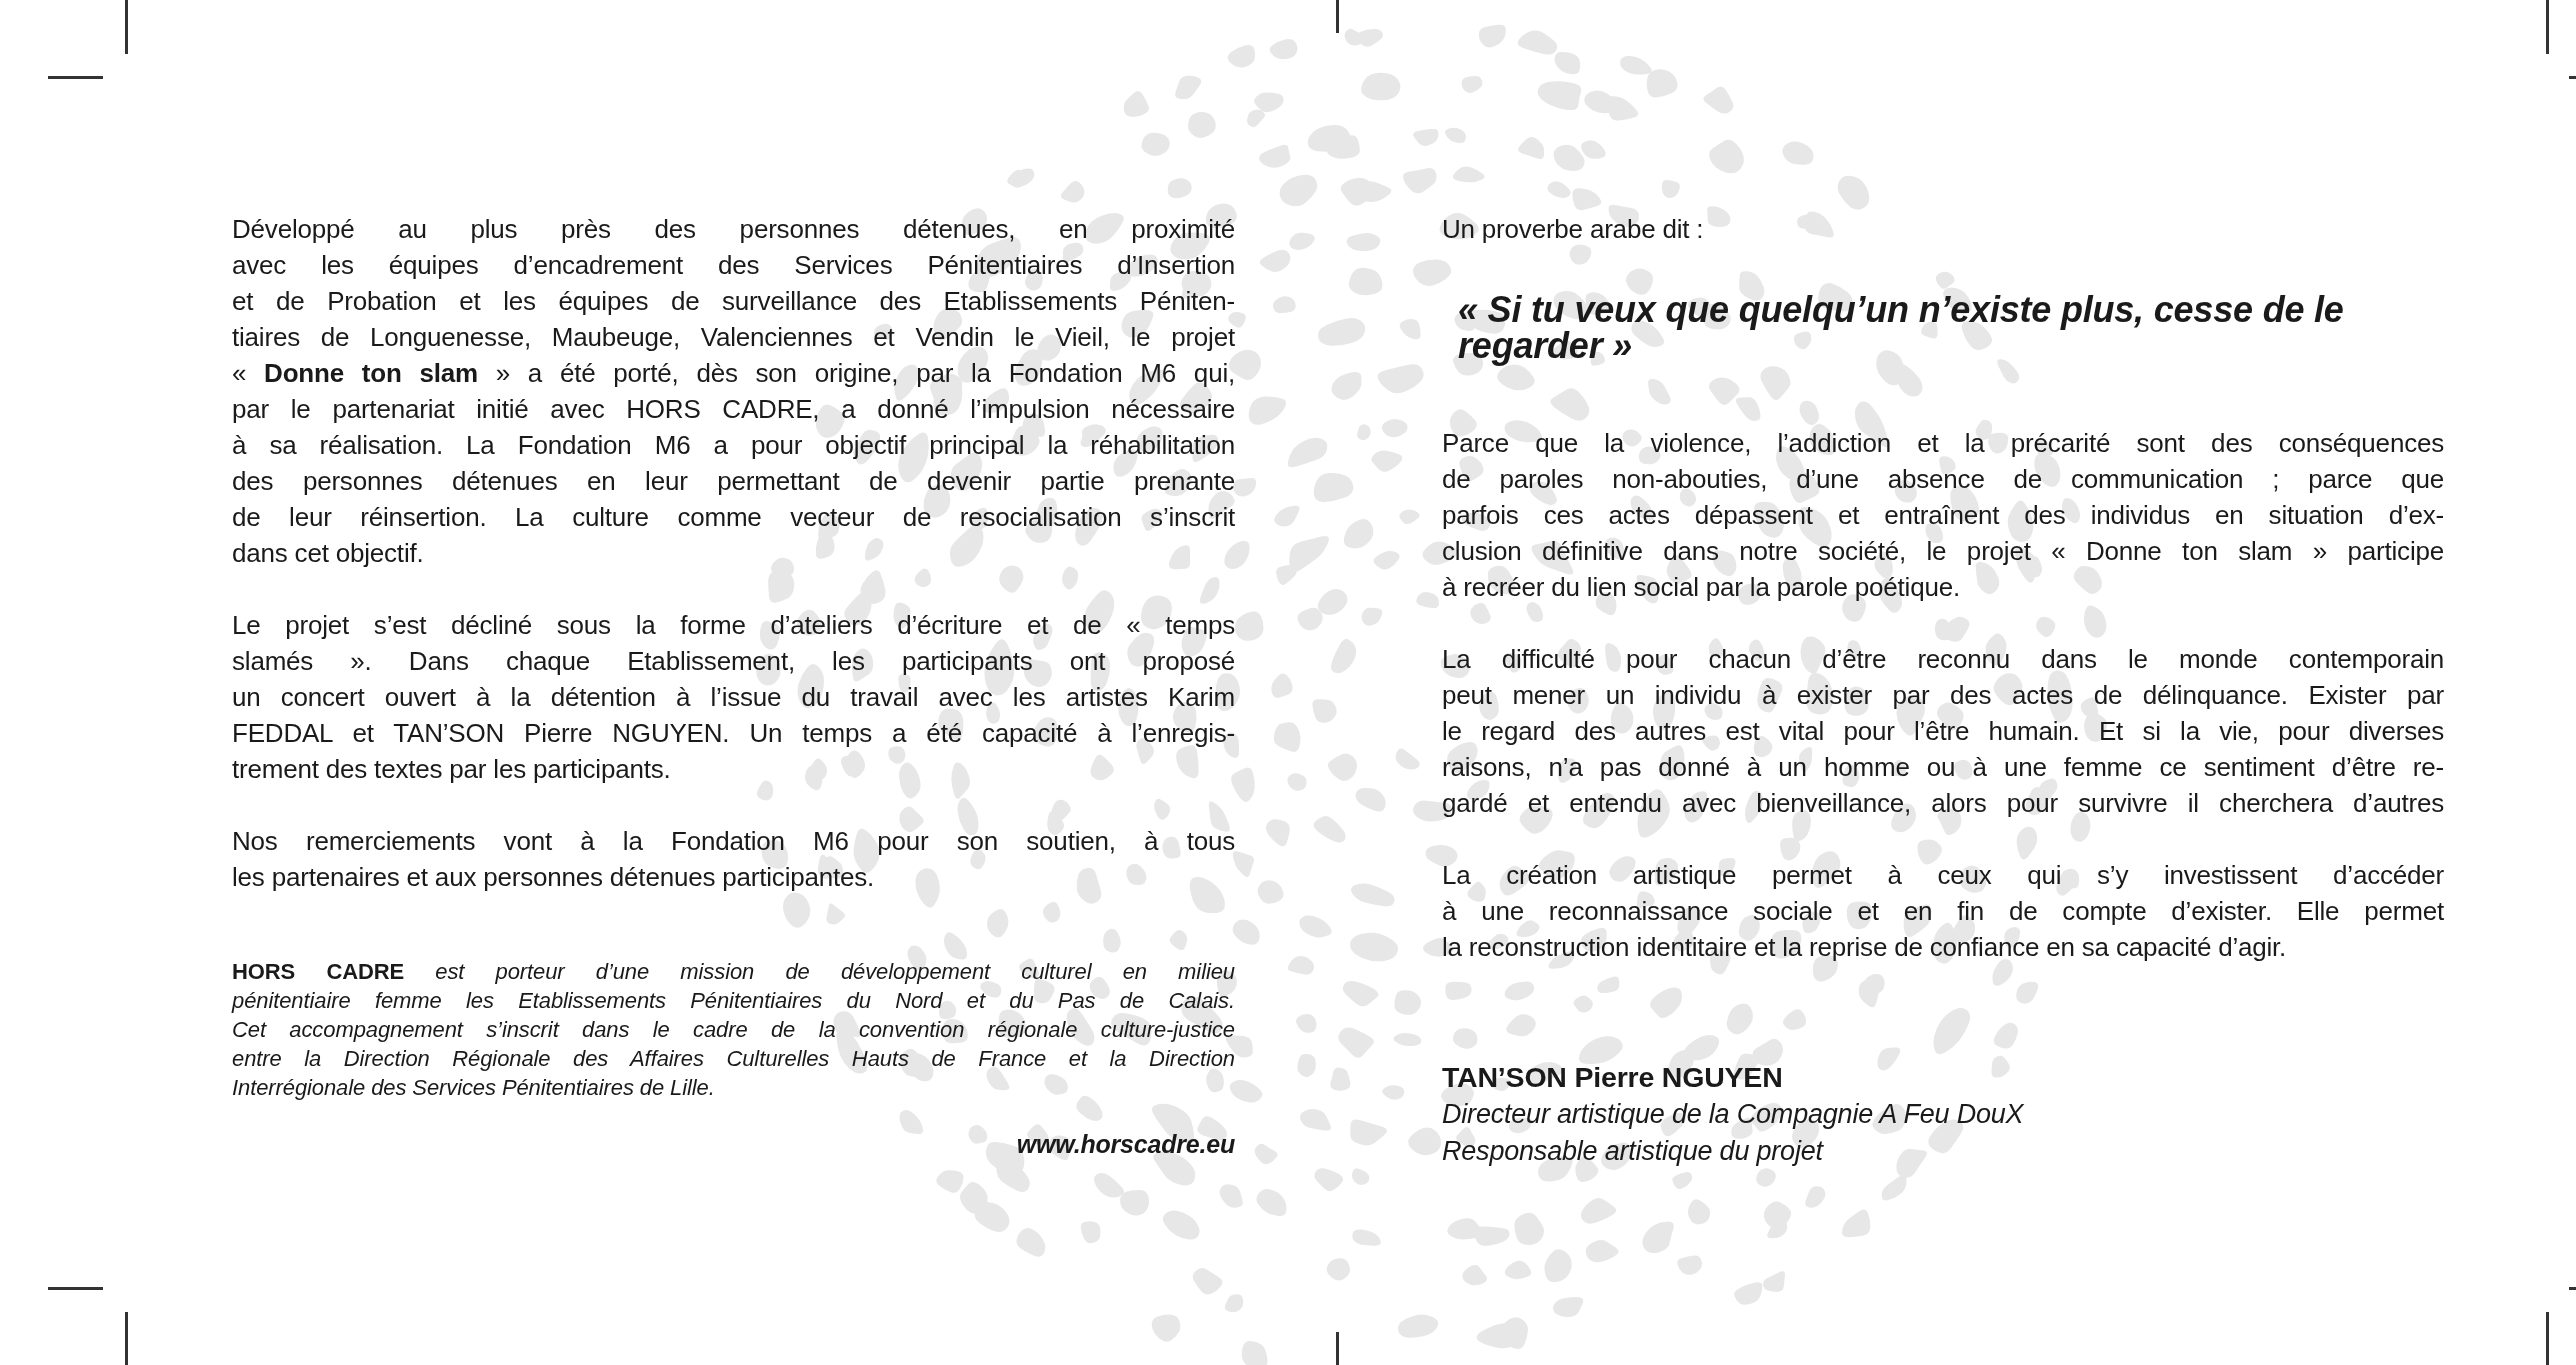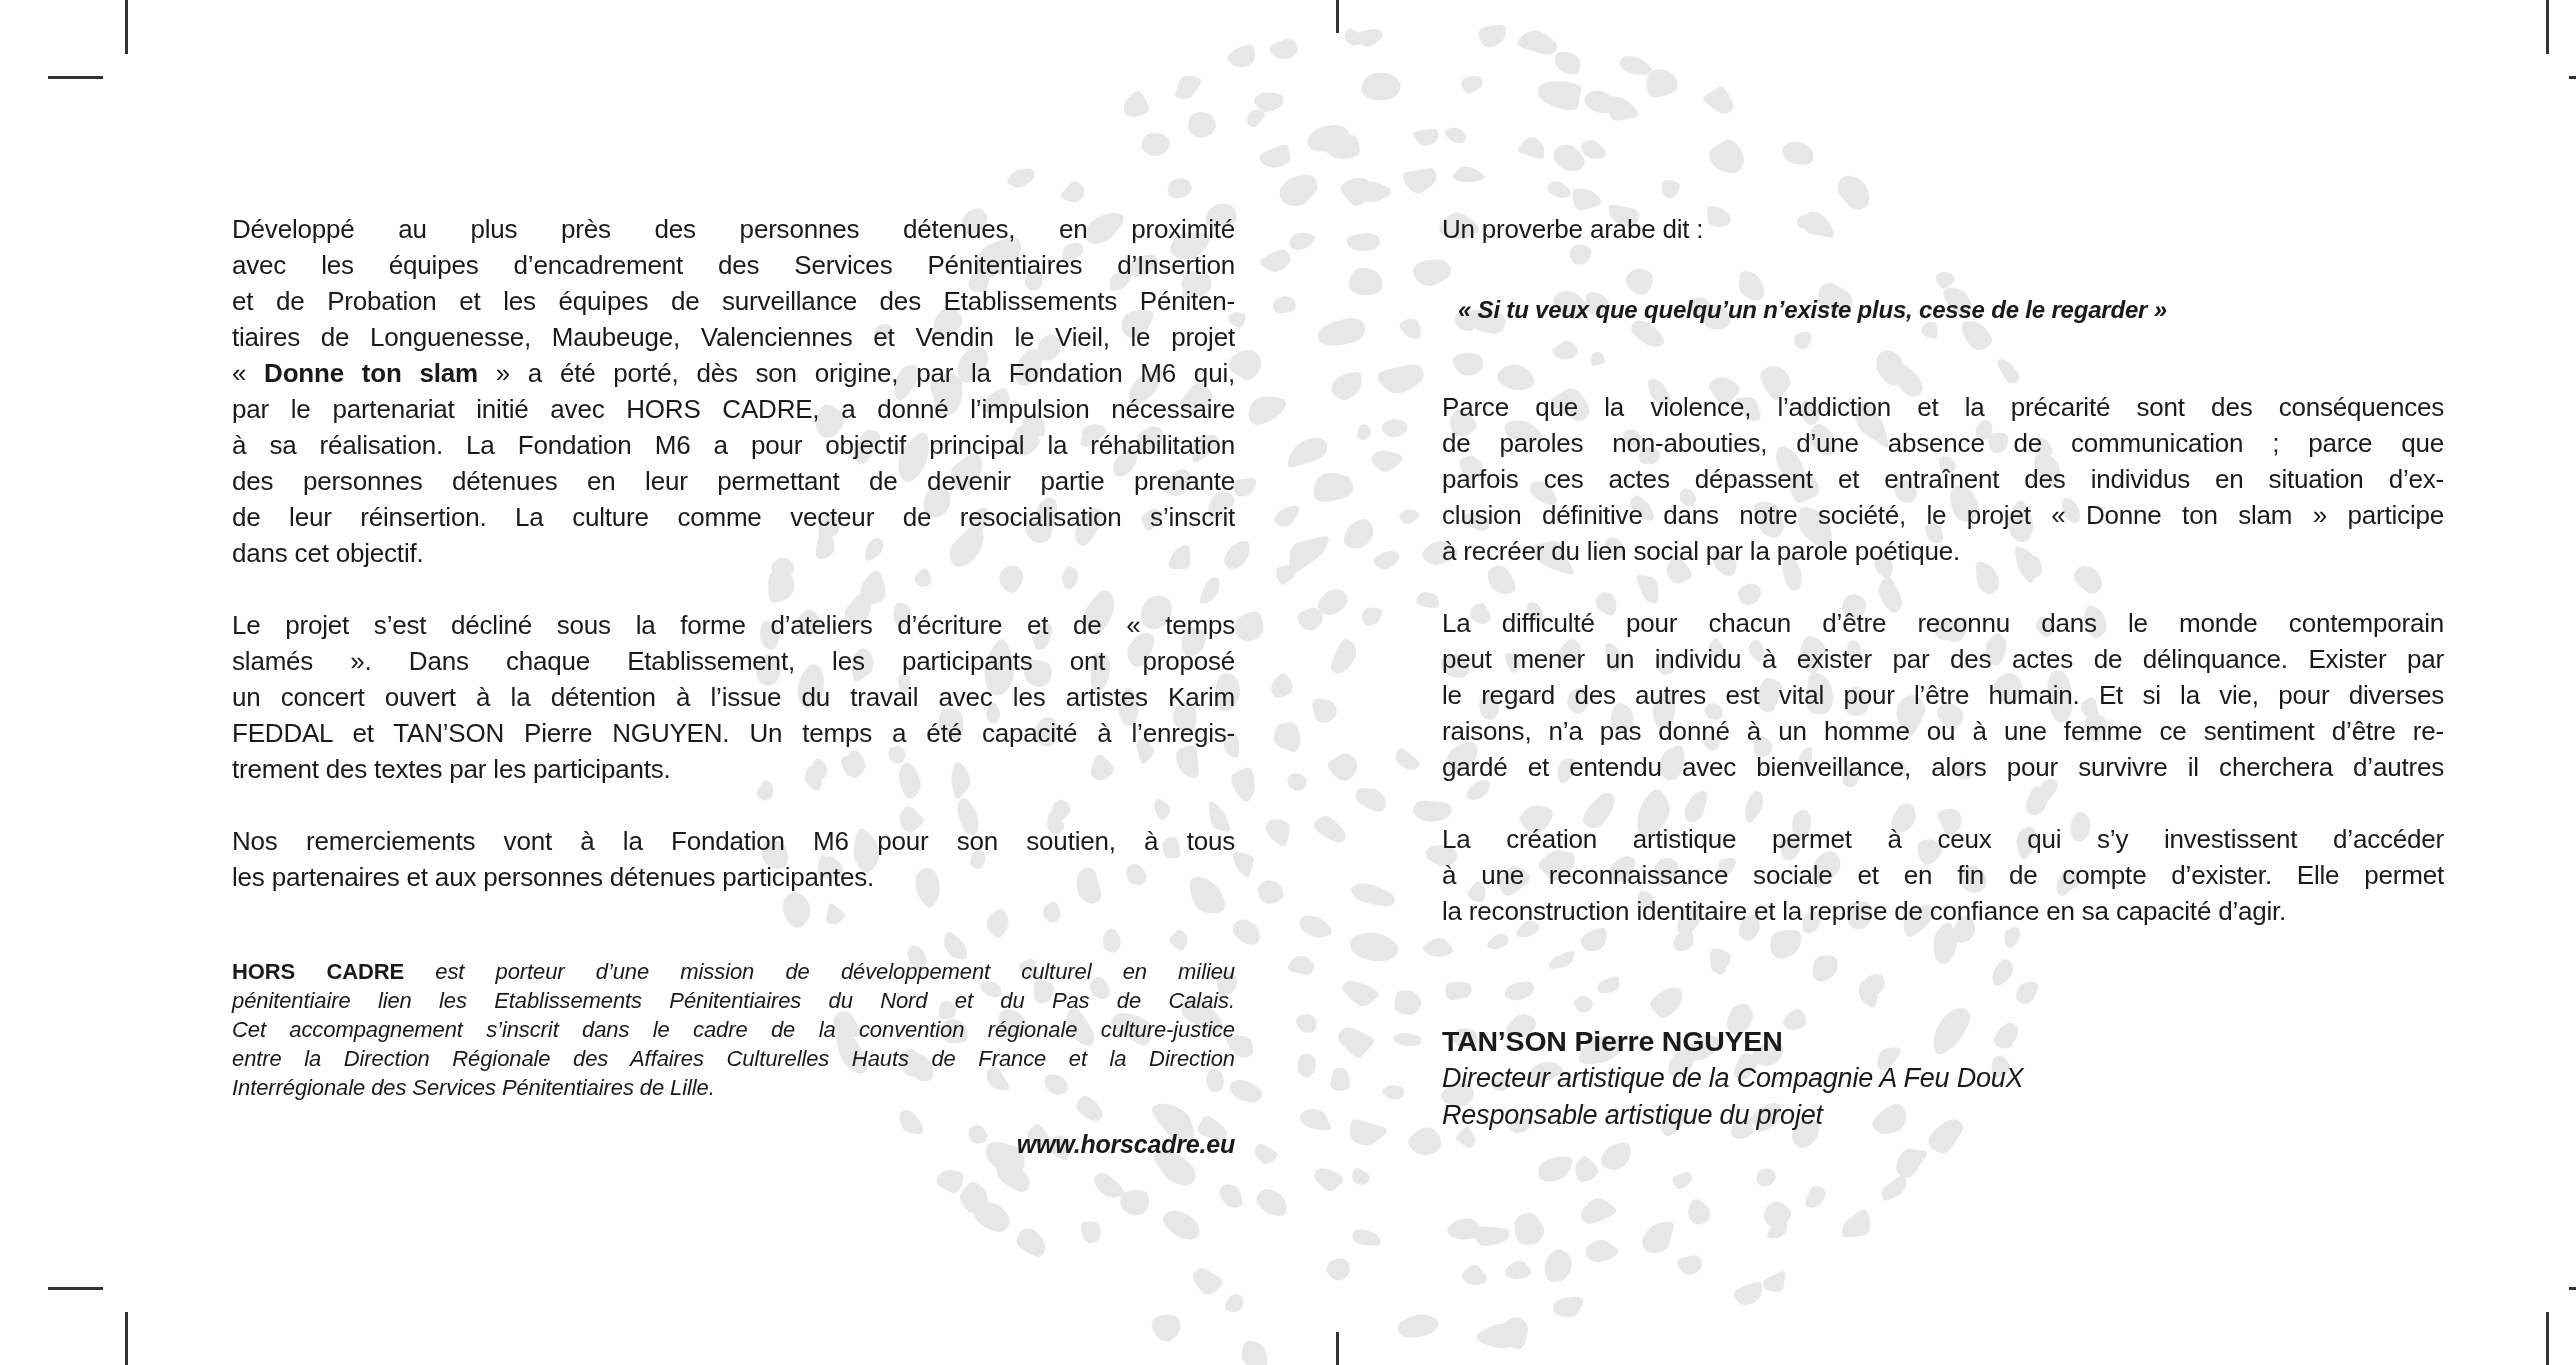--- a/index.html
+++ b/index.html
@@ -24,21 +24,21 @@
   .col-right{left:1394px;top:211px;width:1002px;}
   .body-text{font-size:26px;line-height:36px;letter-spacing:-0.2px;}
   .line{text-align:justify;text-align-last:justify;}
   .line.last{text-align-last:left;}
   .s-b{font-weight:700;}
   .s-u{font-style:normal;}
   .gap-std{margin-top:36px;}
   .note{font-style:italic;font-size:22px;line-height:29px;letter-spacing:-0.1px;margin-top:62px;}
   .website{font-weight:700;font-style:italic;font-size:25px;line-height:36px;text-align:right;margin-top:24px;}
   .intro{font-size:26px;line-height:36px;}
-  .quote{font-weight:700;font-style:italic;font-size:24px;line-height:36px;letter-spacing:-0.2px;padding-left:16px;margin-top:45px;}
+  .quote{font-weight:700;font-style:italic;font-size:36px;line-height:36px;letter-spacing:-0.2px;padding-left:16px;margin-top:45px;}
   .p-right-first{margin-top:61px;}
   .signature{margin-top:94px;text-align:left;}
   .sig-name{font-weight:700;font-size:28.5px;line-height:37px;letter-spacing:-0.2px;}
   .sig-role{font-style:italic;font-size:27px;line-height:37px;letter-spacing:-0.2px;}
 </style>
 </head>
 <body>
 
 <div class="sheet">
 
@@ -565,21 +565,21 @@
           <div class="line"><span>un concert ouvert à la détention à l’issue du travail avec les artistes Karim</span></div>
           <div class="line"><span>FEDDAL et TAN’SON Pierre NGUYEN. Un temps a été capacité à l’enregis-</span></div>
           <div class="line last"><span>trement des textes par les participants.</span></div>
         </div>
       <div class="para gap-std">
           <div class="line"><span>Nos remerciements vont à la Fondation M6 pour son soutien, à tous</span></div>
           <div class="line last"><span>les partenaires et aux personnes détenues participantes.</span></div>
         </div>
       <div class="note">
           <div class="line"><span class="s-b s-u">HORS CADRE</span><span> est porteur d’une mission de développement culturel en milieu</span></div>
-          <div class="line"><span>pénitentiaire lien les Etablissements Pénitentiaires du Nord et du Pas de Calais.</span></div>
+          <div class="line"><span>pénitentiaire femme les Etablissements Pénitentiaires du Nord et du Pas de Calais.</span></div>
           <div class="line"><span>Cet accompagnement s’inscrit dans le cadre de la convention régionale culture-justice</span></div>
           <div class="line"><span>entre la Direction Régionale des Affaires Culturelles Hauts de France et la Direction</span></div>
           <div class="line last"><span>Interrégionale des Services Pénitentiaires de Lille.</span></div>
         </div>
       <div class="website">www.horscadre.eu</div>
     </div>
   </div>
 
   <div class="page">
     <div class="col col-right body-text">

